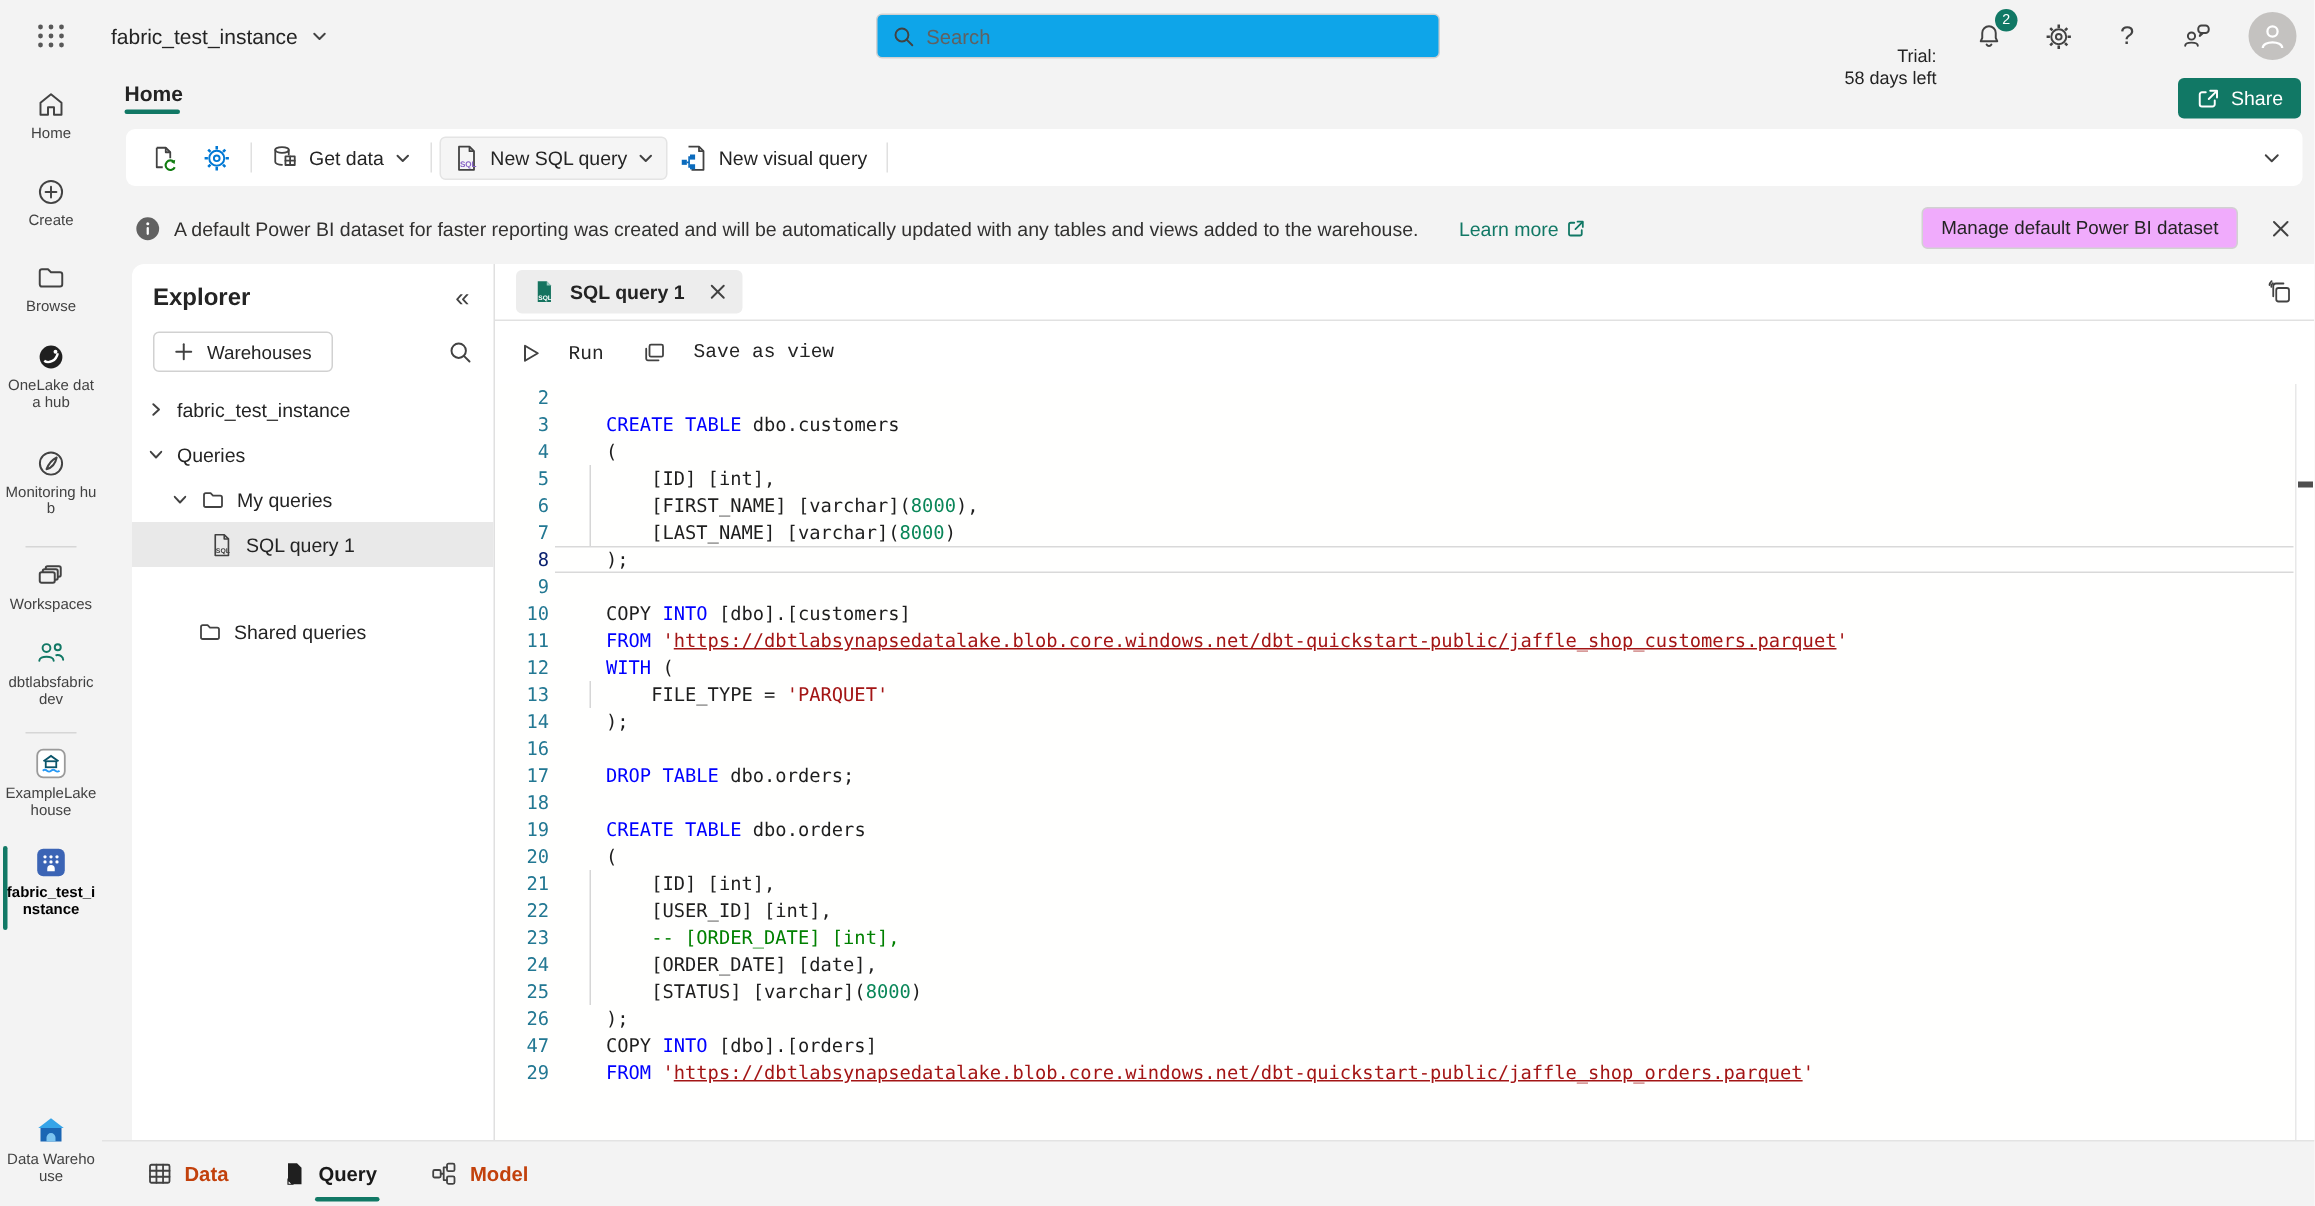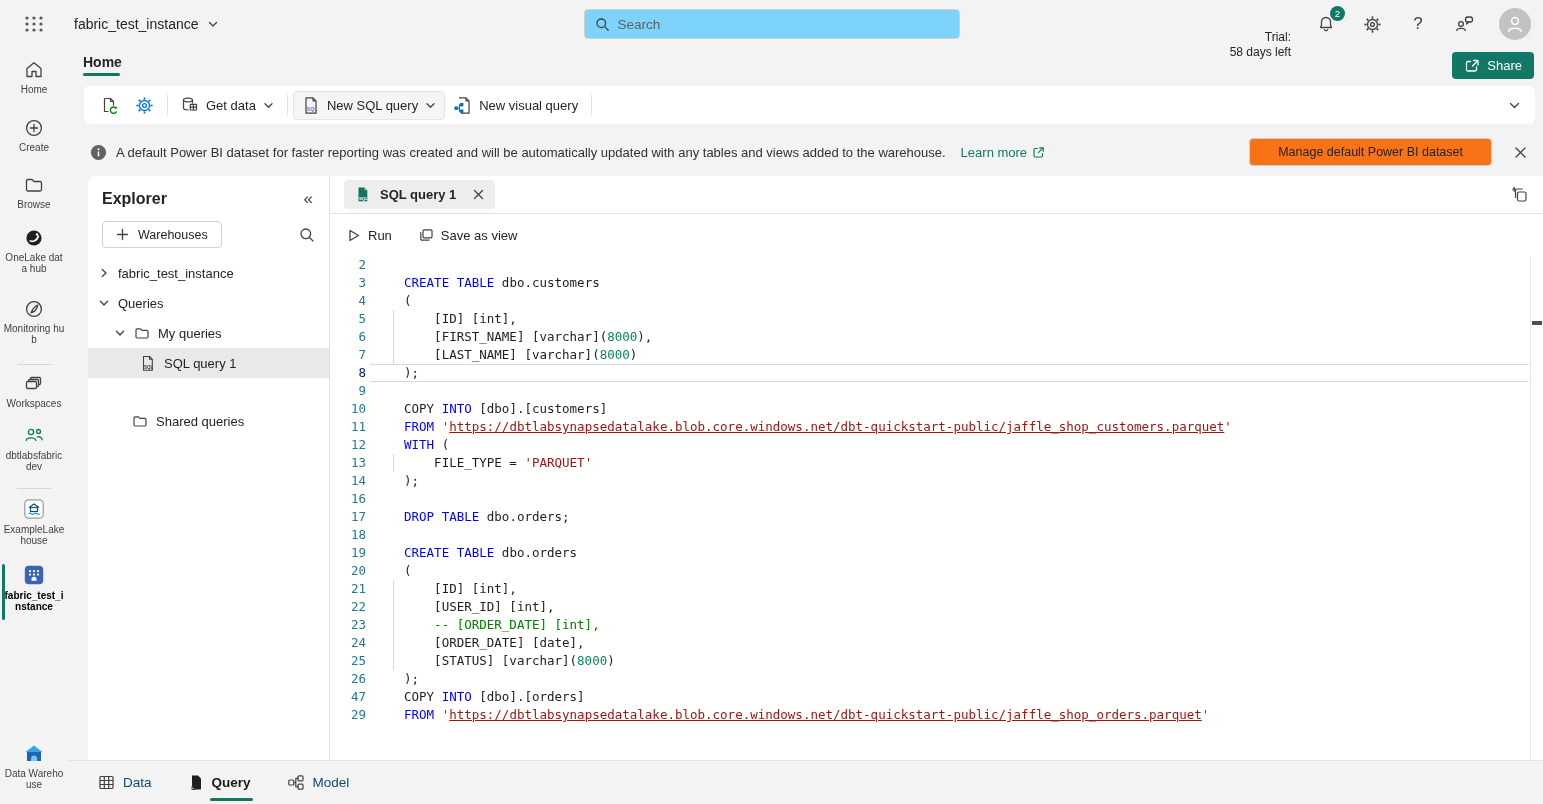--- a/index.html
+++ b/index.html
@@ -10,21 +10,21 @@
     --accent:#117865; --kw:#0000ff; --str:#a31515; --num:#098658; --com:#008000;
   }
   svg { display:block; }
   .ic { stroke:#424242; fill:none; stroke-width:1.3; stroke-linecap:round; stroke-linejoin:round; }
 
   
   .topbar { position:absolute; left:0; top:0; right:0; height:48px; display:flex; align-items:center; }
   .waffle { width:44px; height:44px; margin-left:12px; display:flex; align-items:center; justify-content:center; }
   .apptitle { display:flex; align-items:center; gap:8px; margin-left:18px; font-size:14px; }
   .search-wrap { position:absolute; left:50%; transform:translateX(-50%); width:376px; height:30px;
-    background:#7dd3fc; border:1px solid #d1d1d1; border-radius:4px; display:flex; align-items:center; padding:0 10px; gap:8px; }
+    background:#0ea5e9; border:1px solid #d1d1d1; border-radius:4px; display:flex; align-items:center; padding:0 10px; gap:8px; }
   .search-wrap input { border:none; outline:none; flex:1; font-size:13.5px; font-family:inherit; color:#242424; background:transparent; }
   .search-wrap input::placeholder { color:#616161; }
   .top-right { position:absolute; right:12px; top:0; height:48px; display:flex; align-items:center; gap:24px; }
   .trial { text-align:right; font-size:12px; line-height:15px; color:#242424;margin-top:41px; }
   .tbtn { position:relative; width:22px; height:22px; display:flex; align-items:center; justify-content:center; }
   .badge { position:absolute; top:-7px; right:-8px; min-width:15px; height:15px; border-radius:8px;
     background:var(--accent); color:#fff; font-size:9.5px; display:flex; align-items:center; justify-content:center; padding:0 3px; }
   .help { font-size:17px; color:#424242; font-weight:400; }
   .avatar { width:32px; height:32px; border-radius:50%; background:#c4c2c0; display:flex; align-items:center; justify-content:center; }
 
@@ -46,23 +46,23 @@
   .cmdbar { position:absolute; left:84px; top:86px; right:8px; height:38px; background:#fff; border-radius:6px;
     display:flex; align-items:center; padding:0 8px; font-size:13px; }
   .cmd { display:flex; align-items:center; gap:7px; padding:0 8px; height:29px; border-radius:4px; }
   .cmd.hl { background:#f5f5f5; border:1px solid #e4e4e4; }
   .vdiv { width:1px; height:20px; background:#e0e0e0; margin:0 5px; }
   .cmd-collapse { margin-left:auto; margin-right:6px; }
 
   
   .banner { position:absolute; left:84px; top:132px; right:8px; height:40px; display:flex; align-items:center; gap:9px;
     font-size:13px; color:#323130; padding-left:6px; }
-  .learn { color:var(--accent); display:flex; align-items:center; gap:4px; margin-left:6px; }
+  .learn { color:var(--accent); display:flex; align-items:center; gap:4px; margin-left:18px; }
   .banner-spacer { flex:1; }
-  .manage-btn { height:28px; border:1px solid #d1d1d1; background:#f97316; border-radius:4px; padding:0 28px;
+  .manage-btn { height:28px; border:1px solid #d1d1d1; background:#f0abfc; border-radius:4px; padding:0 12px;
     font-size:12.5px; display:flex; align-items:center; color:#242424; }
   .banner-close { width:30px; height:30px; display:flex; align-items:center; justify-content:center; margin-left:4px; }
 
   
   .main { position:absolute; left:88px; top:176px; right:0; bottom:44px; background:#fff;
     border-top-left-radius:8px; display:flex; overflow:hidden; }
   .explorer { width:242px; border-right:1px solid #e0e0e0; flex:none; }
   .exp-h { display:flex; align-items:center; justify-content:space-between; padding:13px 16px 8px 14px; }
   .exp-title { font-size:16px; font-weight:700; }
   .collapse-glyph { font-size:17px; color:#424242; }
@@ -74,40 +74,40 @@
   .trow.sel { background:#e9e9e9; }
   .ind0 { padding-left:10px; } .ind1 { padding-left:26px; } .ind2 { padding-left:52px; } .ind1b { padding-left:44px;margin-top:28px; }
 
   .editor { flex:1; position:relative; }
   .tabbar { height:38px; border-bottom:1px solid #e1e1e1; display:flex; align-items:center; padding:0 14px; }
   .etab { height:29px; background:#ededed; border-radius:4px; display:flex; align-items:center; gap:9px; padding:0 11px;
     font-size:13px; font-weight:600; }
   .etab .x { margin-left:8px; }
   .copy-btn { margin-left:auto; }
   .runbar { height:42px; display:flex; align-items:center; gap:26px; padding:0 16px; font-size:13px; }
-  .act { display:flex; align-items:center; gap:7px; }
+  .act { display:flex; gap:18px;font-family:Liberation Mono, monospace; }
 
   .code { position:absolute; top:80px; left:0; right:0; bottom:0; background:#fffffe;
     font-family:"DejaVu Sans Mono","Liberation Mono",monospace; font-size:12.5px; line-height:18px; }
   .cl { position:relative; height:18px; white-space:pre; width:calc(100% - 14px); }
   .ln { display:inline-block; width:36px; text-align:right; color:#237893; }
   .ct { padding-left:38px; }
   .cl.g::before { content:""; position:absolute; left:63px; top:0; height:18px; border-left:1px solid #d6d6d6; }
   .cl.a::after { content:""; position:absolute; left:40px; right:0; top:0; bottom:0;
     border-top:1px solid #d9d9d9; border-bottom:1px solid #d9d9d9; }
   .cl.a .ln { color:#0b216f; }
   .tk-k{color:var(--kw)} .tk-p{color:#1e1e1e} .tk-s{color:var(--str)}
   .tk-u{color:var(--str); text-decoration:underline} .tk-n{color:var(--num)} .tk-c{color:var(--com)}
   .ruler { position:absolute; top:0; right:0; bottom:0; width:13px; background:#fff; border-left:1px solid #e8e8e8; }
   .ruler-mark { position:absolute; top:65px; left:1px; right:1px; height:4px; background:#4f4f4f; }
 
   
   .bbar { position:absolute; left:68px; right:0; bottom:0; height:44px; background:#f3f3f3; border-top:1px solid #e3e3e3;
     display:flex; align-items:center; gap:36px; padding-left:30px; font-size:13.5px; }
-  .btab { position:relative; display:flex; align-items:center; gap:8px; color:#0c4a6e; }
+  .btab { position:relative; display:flex; align-items:center; gap:8px; color:#c2410c;font-weight:bold; }
   .btab.active { font-weight:700; color:#1a1a1a; }
   .btab.active::after { content:""; position:absolute; left:22px; right:-2px; bottom:-10px; height:3px; background:var(--accent); border-radius:2px; }
 </style>
 </head>
 <body style="--accent: #117865; --kw: #0000ff; --str: #a31515; --num: #098658; --com: #008000;">
 
 <div class="topbar">
   <div class="waffle">
     <svg width="20" height="20">
         <g fill="#585858">

